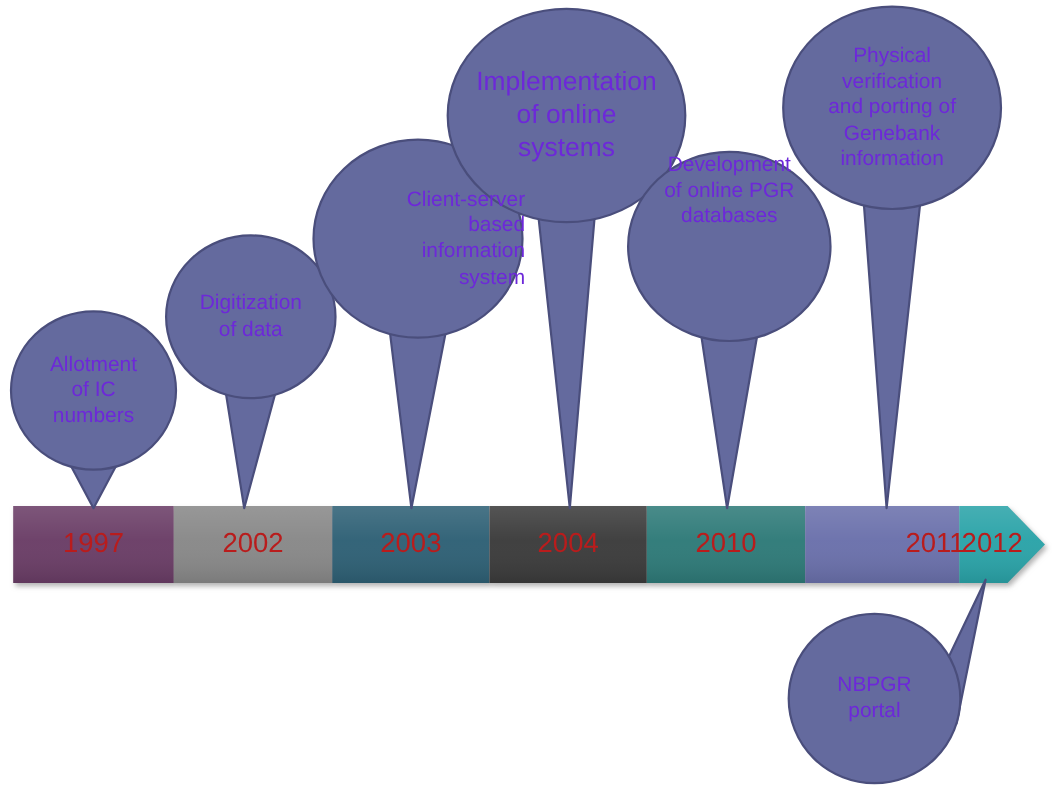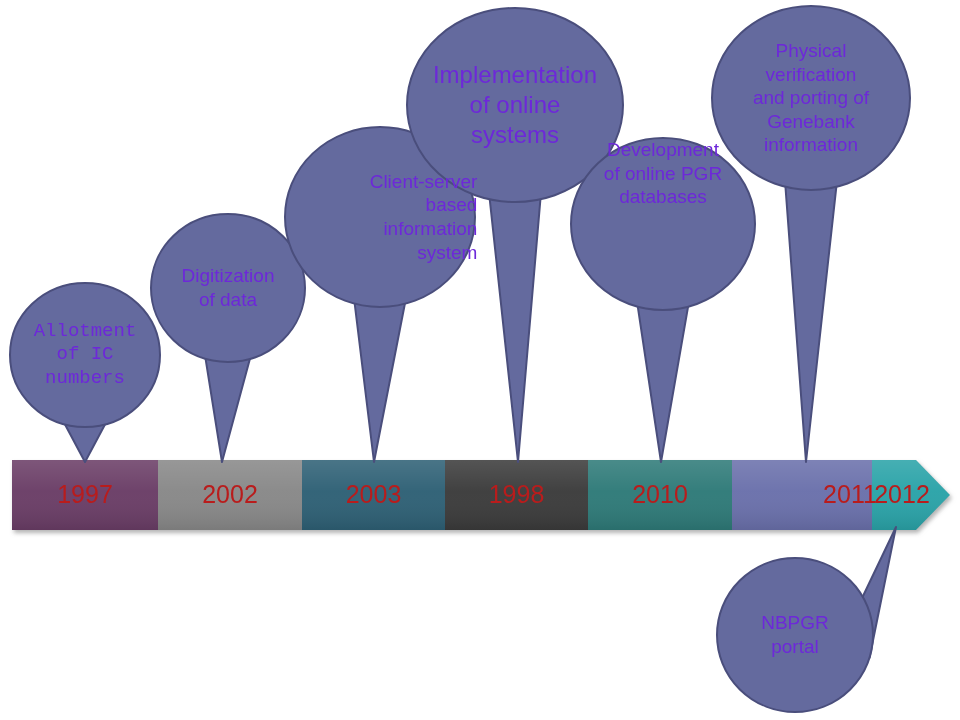--- a/index.html
+++ b/index.html
@@ -110,28 +110,28 @@
         <ellipse cx="663" cy="224" rx="92" ry="86" fill="#646a9e" stroke="#4a4e7c" stroke-width="2"></ellipse>
         <ellipse cx="811" cy="98" rx="99" ry="92" fill="#646a9e" stroke="#4a4e7c" stroke-width="2"></ellipse>
         <ellipse cx="795" cy="635" rx="78" ry="77" fill="#646a9e" stroke="#4a4e7c" stroke-width="2"></ellipse>
       </g>
   </svg>
 
   <div id="year-labels">
       <div class="year-label" style="left: 12px; width: 146px; top: 482px;">1997</div>
       <div class="year-label" style="left: 158px; width: 144px; top: 482px;">2002</div>
       <div class="year-label" style="left: 302px; width: 143px; top: 482px;">2003</div>
-      <div class="year-label" style="left: 445px; width: 143px; top: 482px;">1998</div>
+      <div class="year-label" style="left: 445px; width: 143px; top: 482px;">2004</div>
       <div class="year-label" style="left: 588px; width: 144px; top: 482px;">2010</div>
       <div class="year-label" style="left: 732px; width: 140px; top: 482px; padding-left: 48px;">2011</div>
       <div class="year-label" style="left: 872px; width: 60px; top: 482px;">2012</div>
     </div>
 
   <div id="bubble-labels">
-      <div class="bubble-text" style="font-size: 19px; left: 8.125px; width: 153.75px; top: 283px; height: 144px; display: flex; align-items: center; justify-content: center; font-family: Liberation Mono, monospace;"><span style="display: block; width: 100%;">Allotment
+      <div class="bubble-text" style="font-size: 19px; left: 8.125px; width: 153.75px; top: 283px; height: 144px; display: flex; align-items: center; justify-content: center;"><span style="display: block; width: 100%;">Allotment
 of IC
 numbers</span></div>
       <div class="bubble-text" style="font-size: 19px; left: 149.075px; width: 157.85px; top: 214px; height: 148px; display: flex; align-items: center; justify-content: center;"><span style="display: block; width: 100%;">Digitization
 of data</span></div>
       <div class="bubble-text" style="font-size: 19px; left: 282.625px; width: 194.75px; top: 127px; height: 180px; display: flex; align-items: center; justify-content: center;"><span style="display: block; width: 100%; text-align: right;">Client-server
 based
 information
 system</span></div>
       <div class="bubble-text" style="font-size: 24px; left: 404.3px; width: 221.4px; top: 8px; height: 194px; display: flex; align-items: center; justify-content: center;"><span style="display: block; width: 100%;">Implementation
 of online

